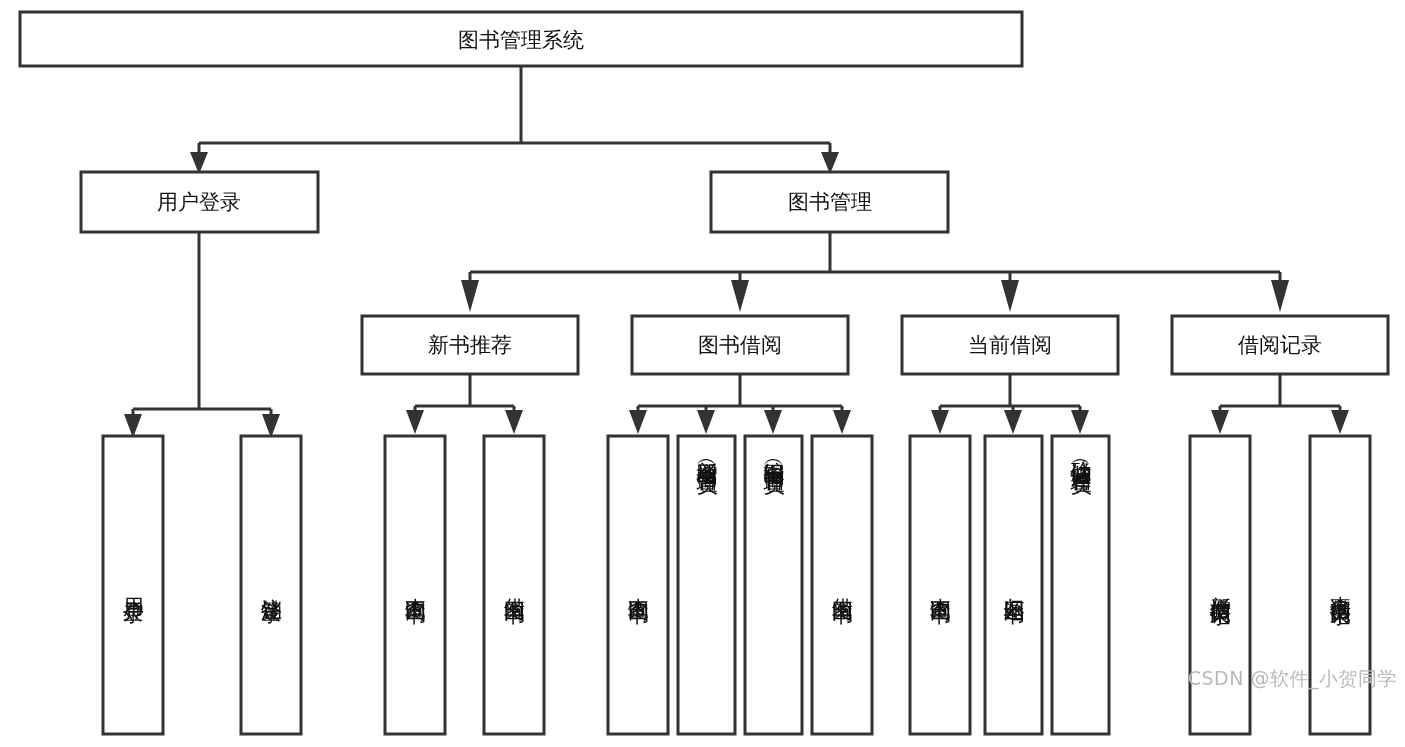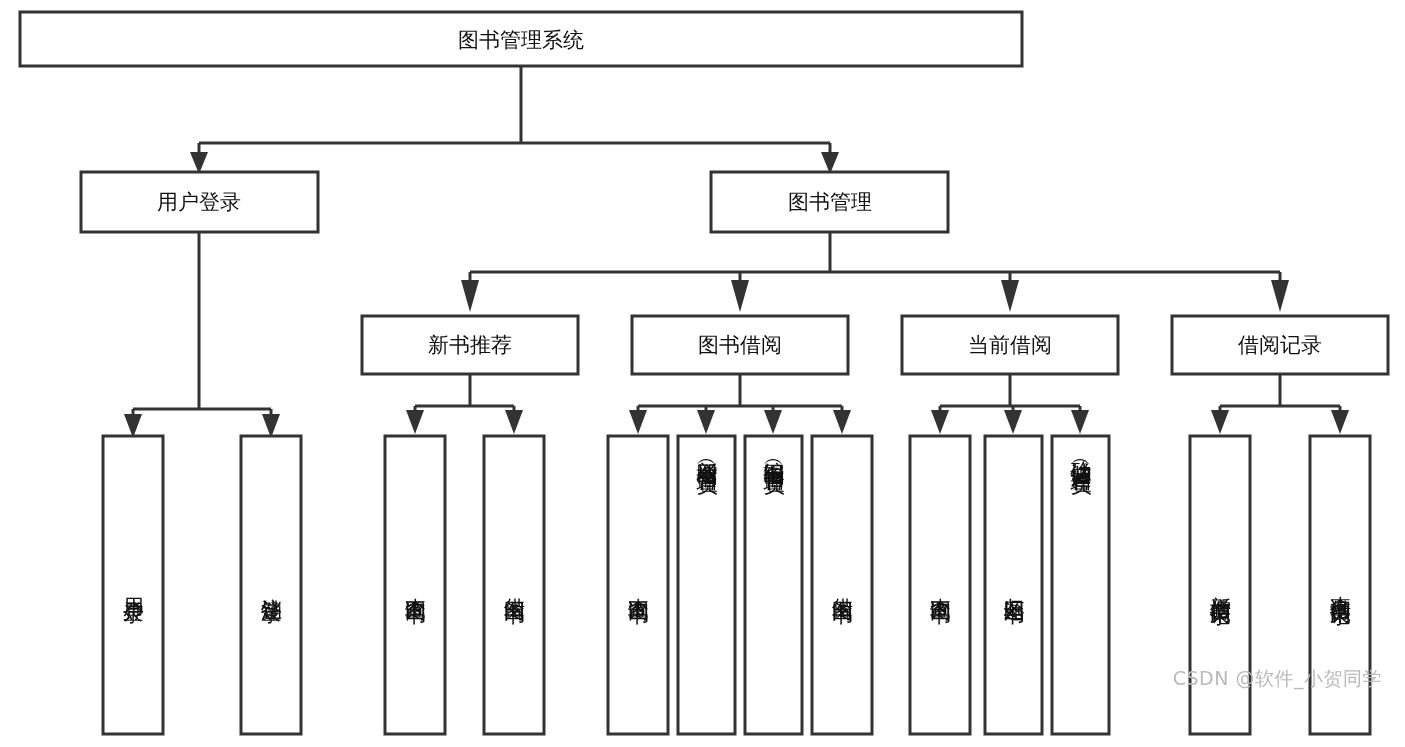--- a/index.html
+++ b/index.html
@@ -61,21 +61,21 @@
     font-family: "DejaVu Sans", "Liberation Sans", sans-serif;
     font-size: 21px;
     line-height: 1.28;
     color: #111111;
     letter-spacing: 2px;
     white-space: nowrap;
     text-align: center;
   }
   .watermark {
     position: absolute;
-    right: 23px;
+    right: 8px;
     bottom: 4px;
     font-family: "DejaVu Sans", "Liberation Sans", sans-serif;
     font-size: 19px;
     color: #b9b9b9;
     letter-spacing: 0.5px;
     white-space: nowrap;
   }
 </style>
 </head>
 <body>

